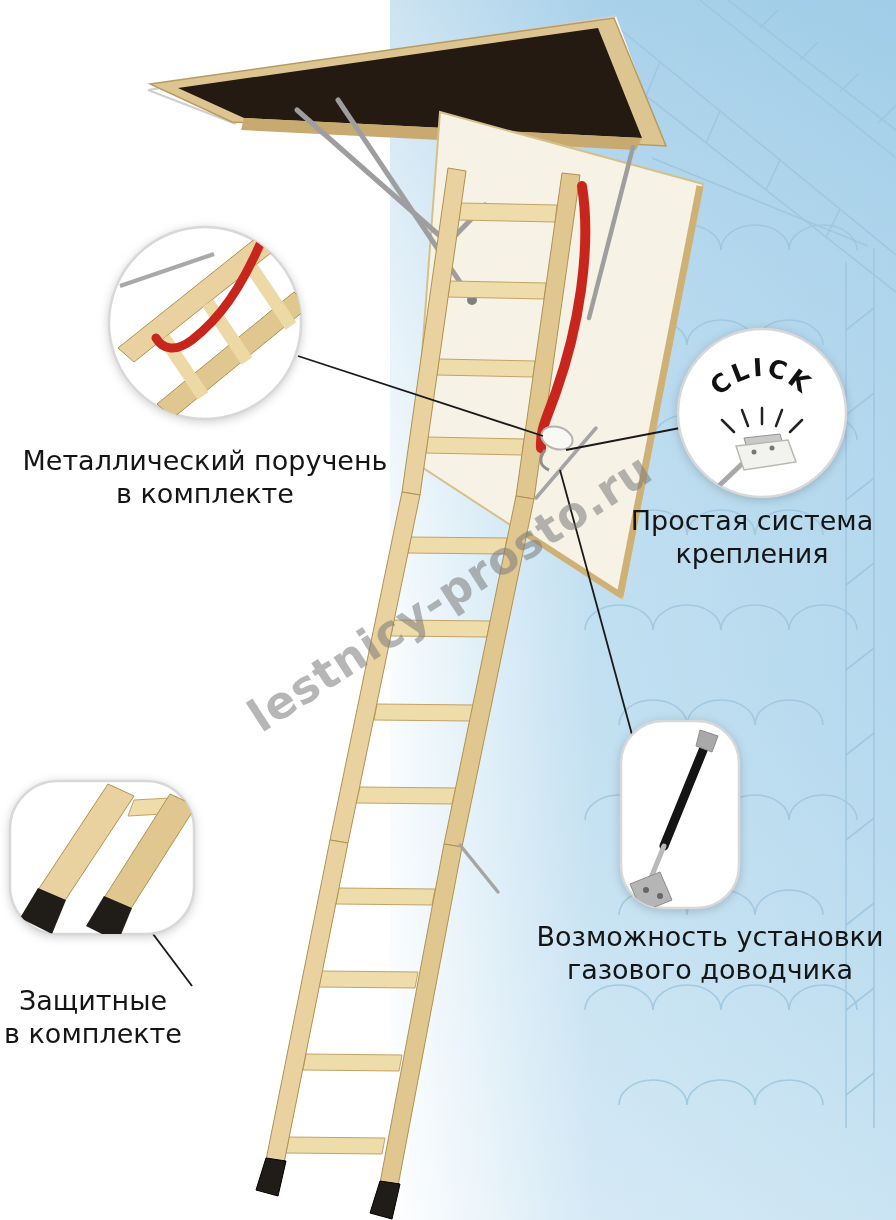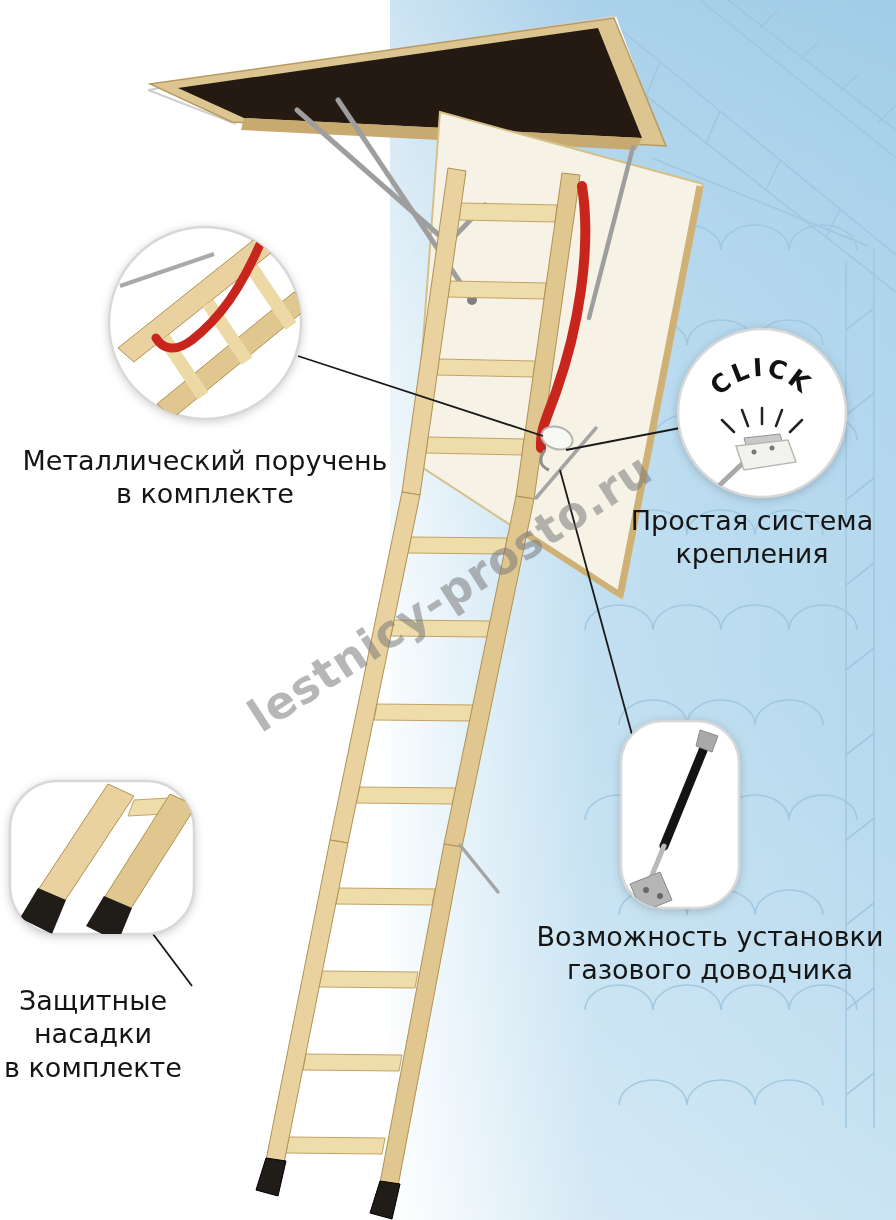--- a/index.html
+++ b/index.html
@@ -201,17 +201,16 @@
   <span class="line">газового доводчика</span>
 </div>
 
 <div class="label" style="left:608px;top:504px;width:288px;">
   <span class="line">Простая система</span>
   <span class="line">крепления</span>
 </div>
 
 <div class="label" style="left:0;top:984px;width:186px;">
   <span class="line">Защитные</span>
-  <span class="line">насадки</span>
   <span class="line">в комплекте</span>
 </div>
 
 </div>
 
 </body></html>

